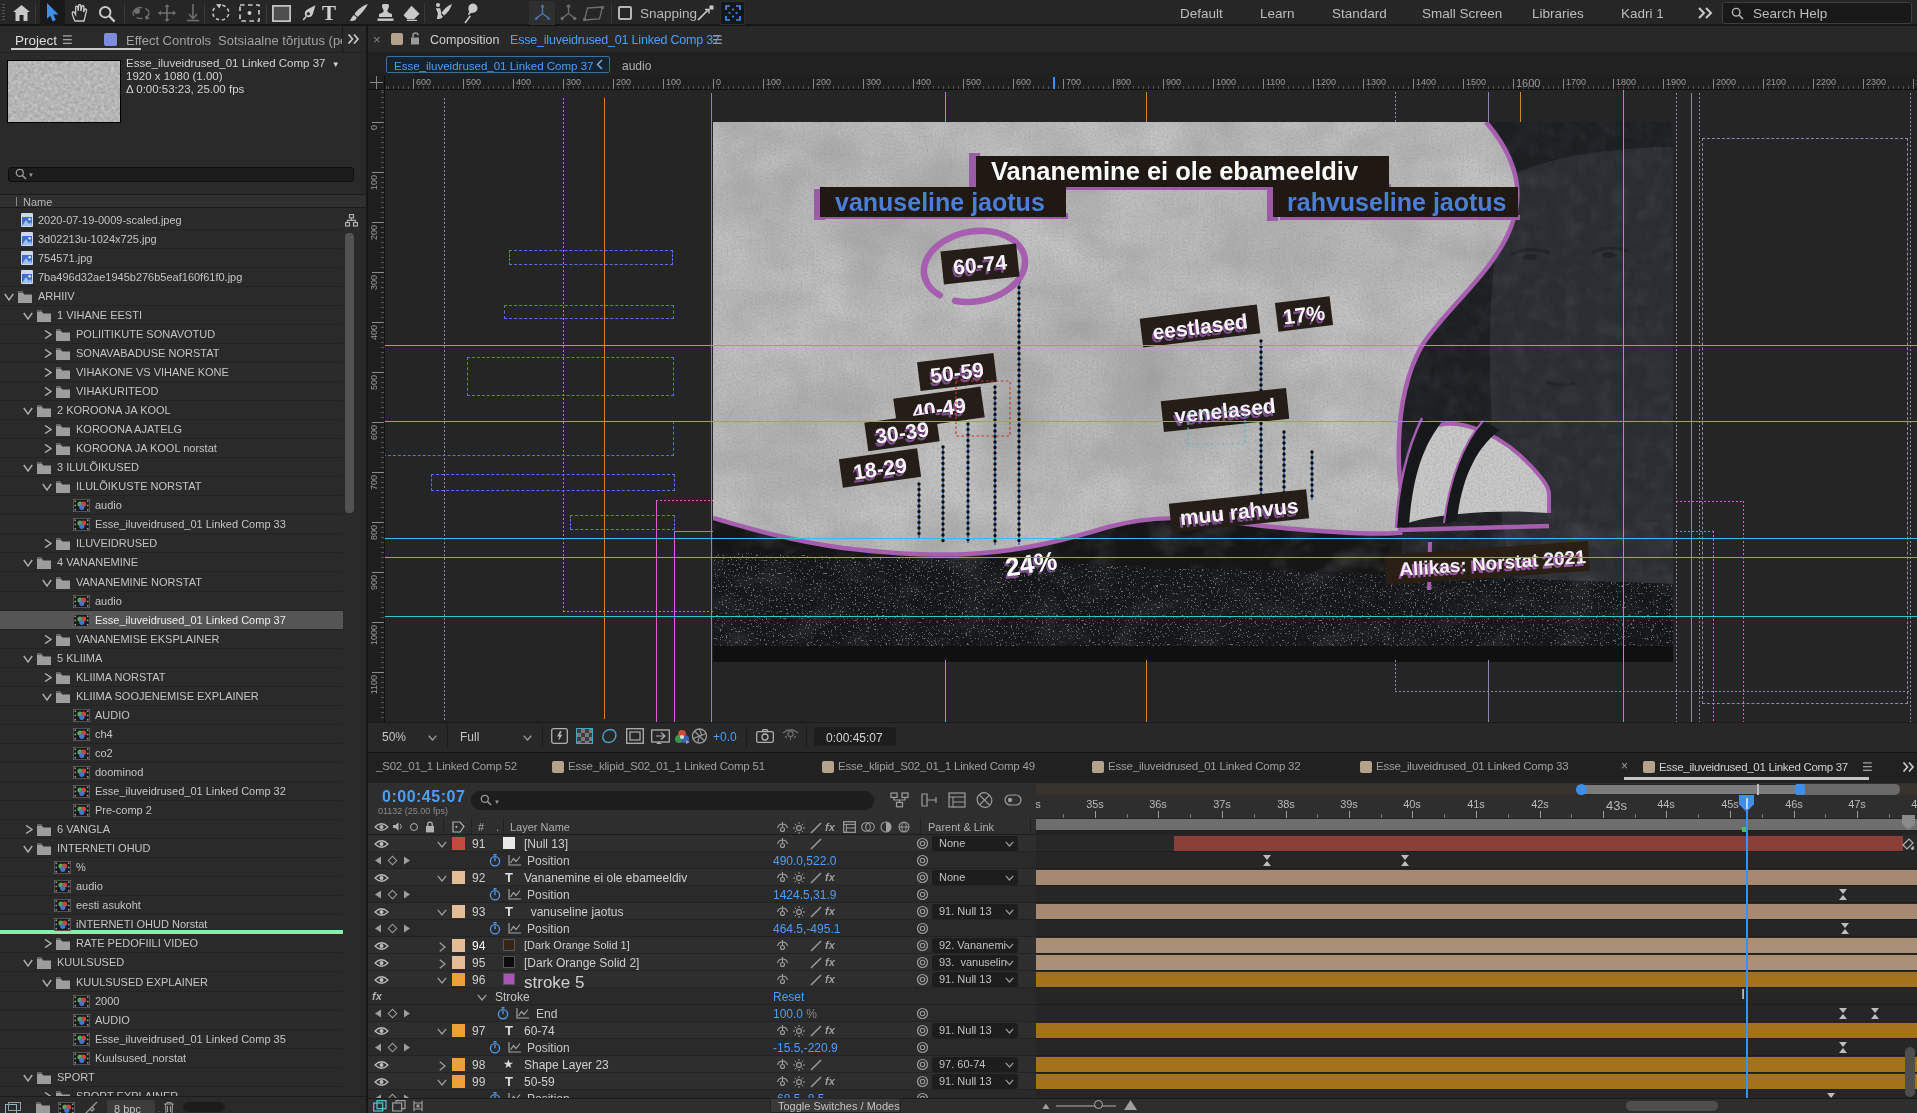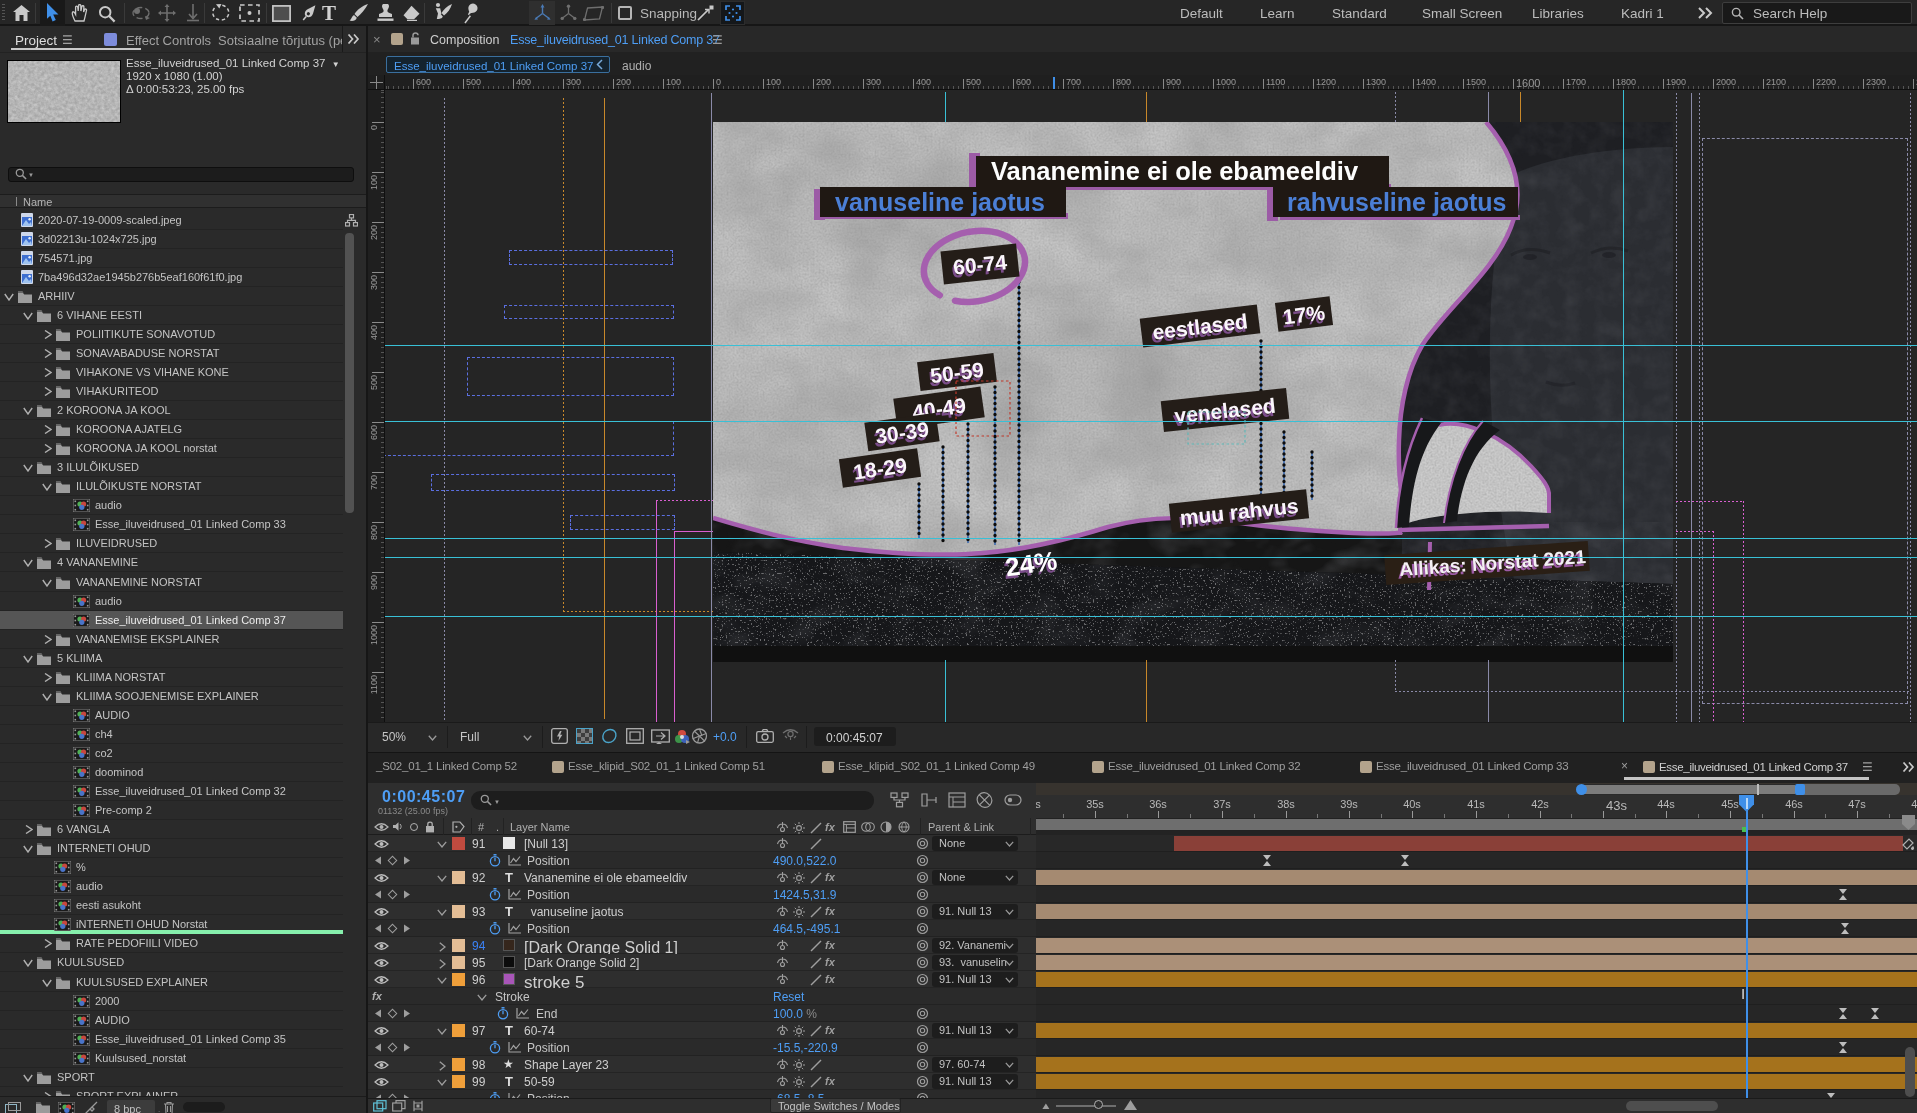--- a/index.html
+++ b/index.html
@@ -248,21 +248,21 @@
         </svg>
 <div class="txt" style="left:38px;top:3px;font-size:11px;color:#c4c4c4">ARHIIV</div>
 </div>
 <div class="abs" style="left:0;top:96.8px;width:343px;height:19.05px;border-bottom:1px solid #232323">
 <svg class="abs" style="left:23px;top:6px" width="10" height="8" viewBox="0 0 10 8">
           <path d="M0.8 1 L5 7 L9.2 1" fill="none" stroke="#b0b0b0" stroke-width="1.4"></path>
         </svg>
 <svg class="abs" style="left:37px;top:4px" width="14" height="12" viewBox="0 0 14 12">
           <path d="M0 2 L5 2 L6.3 3.5 L14 3.5 L14 12 L0 12 Z M0 0.5 L4.5 0.5 L5.5 1.6 L0 1.6 Z" fill="#9d9d9d"></path>
         </svg>
-<div class="txt" style="left:57px;top:3px;font-size:11px;color:#c4c4c4">6 VIHANE EESTI</div>
+<div class="txt" style="left:57px;top:3px;font-size:11px;color:#c4c4c4">1 VIHANE EESTI</div>
 </div>
 <div class="abs" style="left:0;top:115.8px;width:343px;height:19.05px;border-bottom:1px solid #232323">
 <svg class="abs" style="left:44px;top:5px" width="8" height="9" viewBox="0 0 8 9">
           <path d="M1 0.5 L7 4.5 L1 8.5" fill="none" stroke="#b0b0b0" stroke-width="1.4"></path>
         </svg>
 <svg class="abs" style="left:56px;top:4px" width="14" height="12" viewBox="0 0 14 12">
           <path d="M0 2 L5 2 L6.3 3.5 L14 3.5 L14 12 L0 12 Z M0 0.5 L4.5 0.5 L5.5 1.6 L0 1.6 Z" fill="#9d9d9d"></path>
         </svg>
 <div class="txt" style="left:76px;top:3px;font-size:11px;color:#c4c4c4">POLIITIKUTE SONAVOTUD</div>
 </div>
@@ -1524,23 +1524,23 @@
 <div class="abs" style="left:1036px;top:937px;width:881px;height:17px;background:#282828;border-bottom:1px solid #1f1f1f"></div>
 <div class="abs" style="left:1036px;top:938px;width:881px;height:15px;background:#ab9078"></div>
 <svg class="abs" style="left:374px;top:941.0px" width="15" height="10" viewBox="0 0 15 10">
       <path d="M1 5 Q7.5 -1.5 14 5 Q7.5 11.5 1 5 Z" fill="none" stroke="#bdbdbd" stroke-width="1.2"></path>
       <circle cx="7.5" cy="5" r="2" fill="#bdbdbd"></circle>
     </svg>
 <svg class="abs" style="left:439px;top:942px" width="7" height="10" viewBox="0 0 7 10">
       <path d="M0.8 0.8 L6 5 L0.8 9.2" fill="none" stroke="#9e9e9e" stroke-width="1.3"></path>
     </svg>
 <div class="abs" style="left:452px;top:939px;width:13px;height:13px;background:#e3bd95"></div>
-<div class="txt" style="left:472px;top:939px;font-size:12px;color:#3b82f6">94</div>
+<div class="txt" style="left:472px;top:939px;font-size:12px;color:#ffffff">94</div>
 <div class="abs" style="left:503px;top:939px;width:12px;height:12px;background:#35261c;border:1px solid #555"></div>
-<div class="txt" style="left:524px;top:939px;font-size:16px;color:#cfcfcf">[Dark Orange Solid 1]</div>
+<div class="txt" style="left:524px;top:939px;font-size:11px;color:#cfcfcf">[Dark Orange Solid 1]</div>
 <svg class="abs" style="left:776px;top:939.0px" width="13" height="13" viewBox="0 0 13 13">
       <circle cx="6.5" cy="8.5" r="2" fill="none" stroke="#9e9e9e" stroke-width="1.1"></circle>
       <path d="M6.5 6.5 L6.5 1 M6.5 3 C3.5 3 2 5 1.5 7 M6.5 3 C9.5 3 11 5 11.5 7" fill="none" stroke="#9e9e9e" stroke-width="1.1"></path>
     </svg>
 <svg class="abs" style="left:810px;top:940.0px" width="12" height="12" viewBox="0 0 12 12">
       <line x1="1" y1="11" x2="11" y2="1" stroke="#9e9e9e" stroke-width="1.4"></line>
     </svg>
 <div class="txt" style="left:825px;top:939.0px;font-size:11px;font-style:italic;font-weight:bold;color:#9e9e9e">fx</div>
 <svg class="abs" style="left:916px;top:939.0px" width="13" height="13" viewBox="0 0 13 13">
       <circle cx="6.5" cy="6.5" r="5" fill="none" stroke="#9e9e9e" stroke-width="1.2"></circle>

